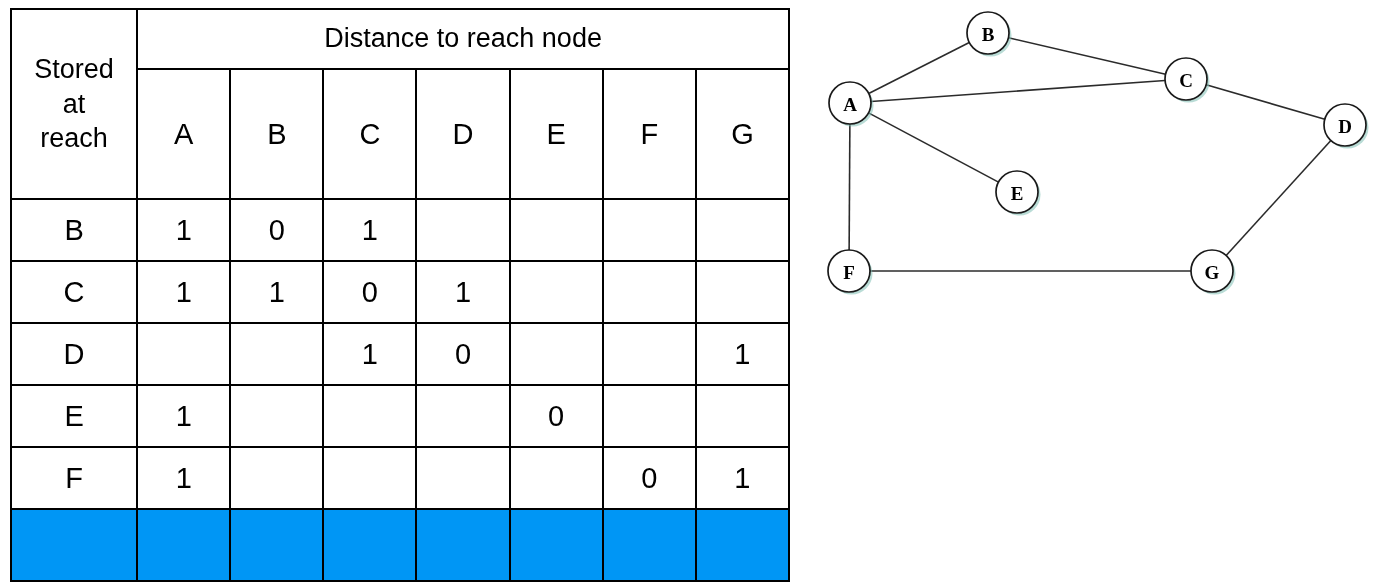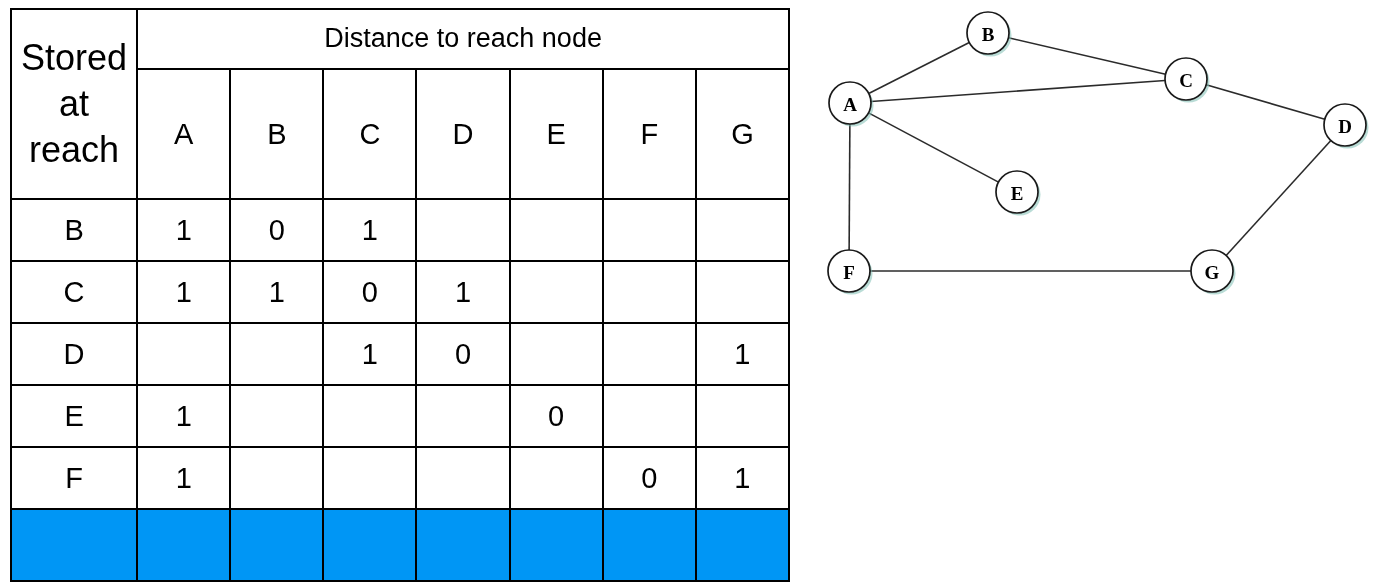--- a/index.html
+++ b/index.html
@@ -48,21 +48,21 @@
   }
   .col-stored  { width: 126px; }
   .col-node    { width: 93px; }
 
   .hdr-span {
     font-size: 27px;
     height: 58px;
     line-height: 1.15;
   }
   .hdr-stored {
-    font-size: 36px;
+    font-size: 27px;
     line-height: 1.28;
     height: 186px;
   }
   .hdr-letter {
     font-size: 29px;
     height: 128px;
   }
   .body-row td {
     height: 60px;
     font-size: 29px;

